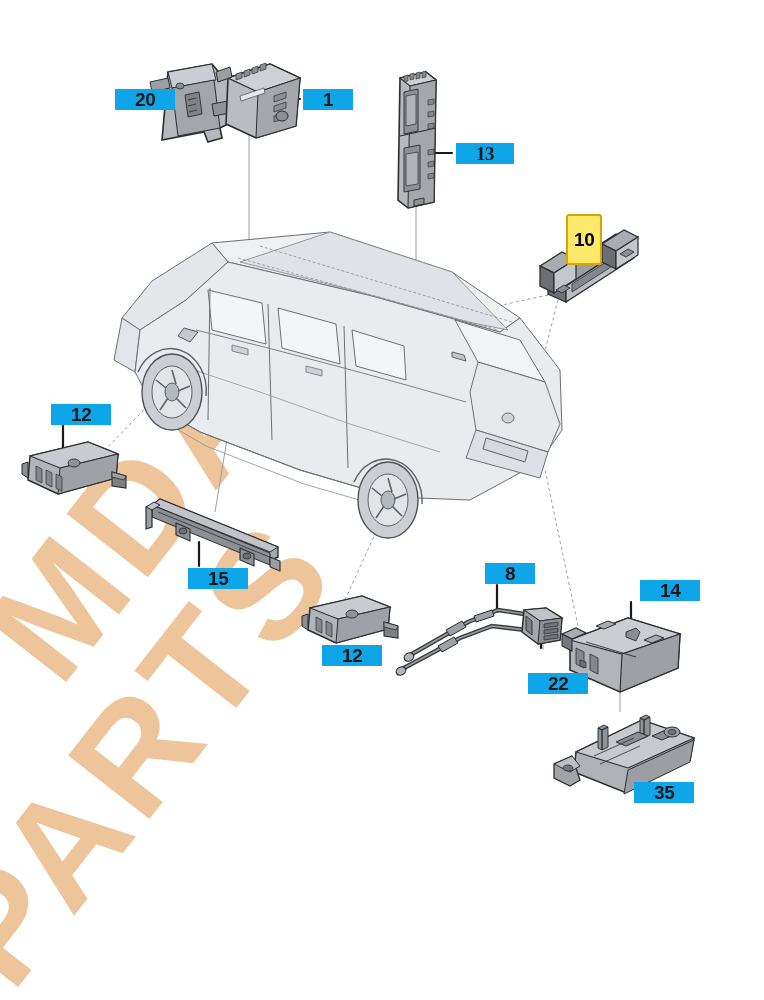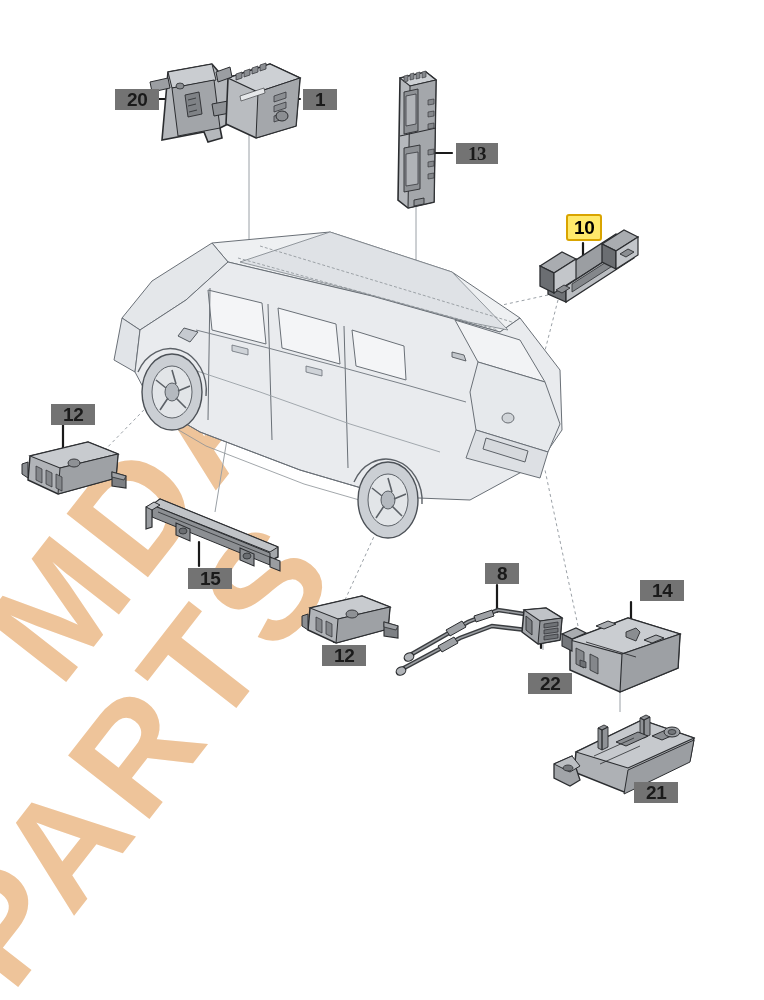--- a/index.html
+++ b/index.html
@@ -23,31 +23,31 @@
     width: 764px;
     height: 1000px;
   }
   
   .callout {
     position: absolute;
     font-family: "Liberation Sans", sans-serif;
     font-weight: bold;
     font-size: 19px;
     color: #1a1a1a;
-    background: #737373;
-    padding: 1px 12px;
+    background: #0ea5e9;
+    padding: 1px 20px;
     line-height: 1;
     letter-spacing: -0.4px;
     white-space: nowrap;
   }
   .callout.highlight {
     background: #ffe96b;
     border: 2px solid #d9a400;
     border-radius: 3px;
-    padding: 2px 6px;
+    padding: 14px 6px;
     color: #000000;
   }
 </style>
 </head>
 <body>
 
 <div id="page">
 
   <svg id="diagram-canvas" viewBox="0 0 764 1000" xmlns="http://www.w3.org/2000/svg">
     <defs>
@@ -381,15 +381,15 @@
   <div class="callout" style="left:188px; top:568px;"><span>15</span></div>
 
   <div class="callout" style="left:322px; top:645px;"><span>12</span></div>
 
   <div class="callout" style="left:485px; top:563px;"><span>8</span></div>
 
   <div class="callout" style="left:528px; top:673px;"><span>22</span></div>
 
   <div class="callout" style="left:620px; top:580px;margin-left:20px;"><span>14</span></div>
 
-  <div class="callout" style="left:634px; top:782px;"><span>21</span></div>
+  <div class="callout" style="left:634px; top:782px;"><span>35</span></div>
 
 </div>
 
 </body></html>

